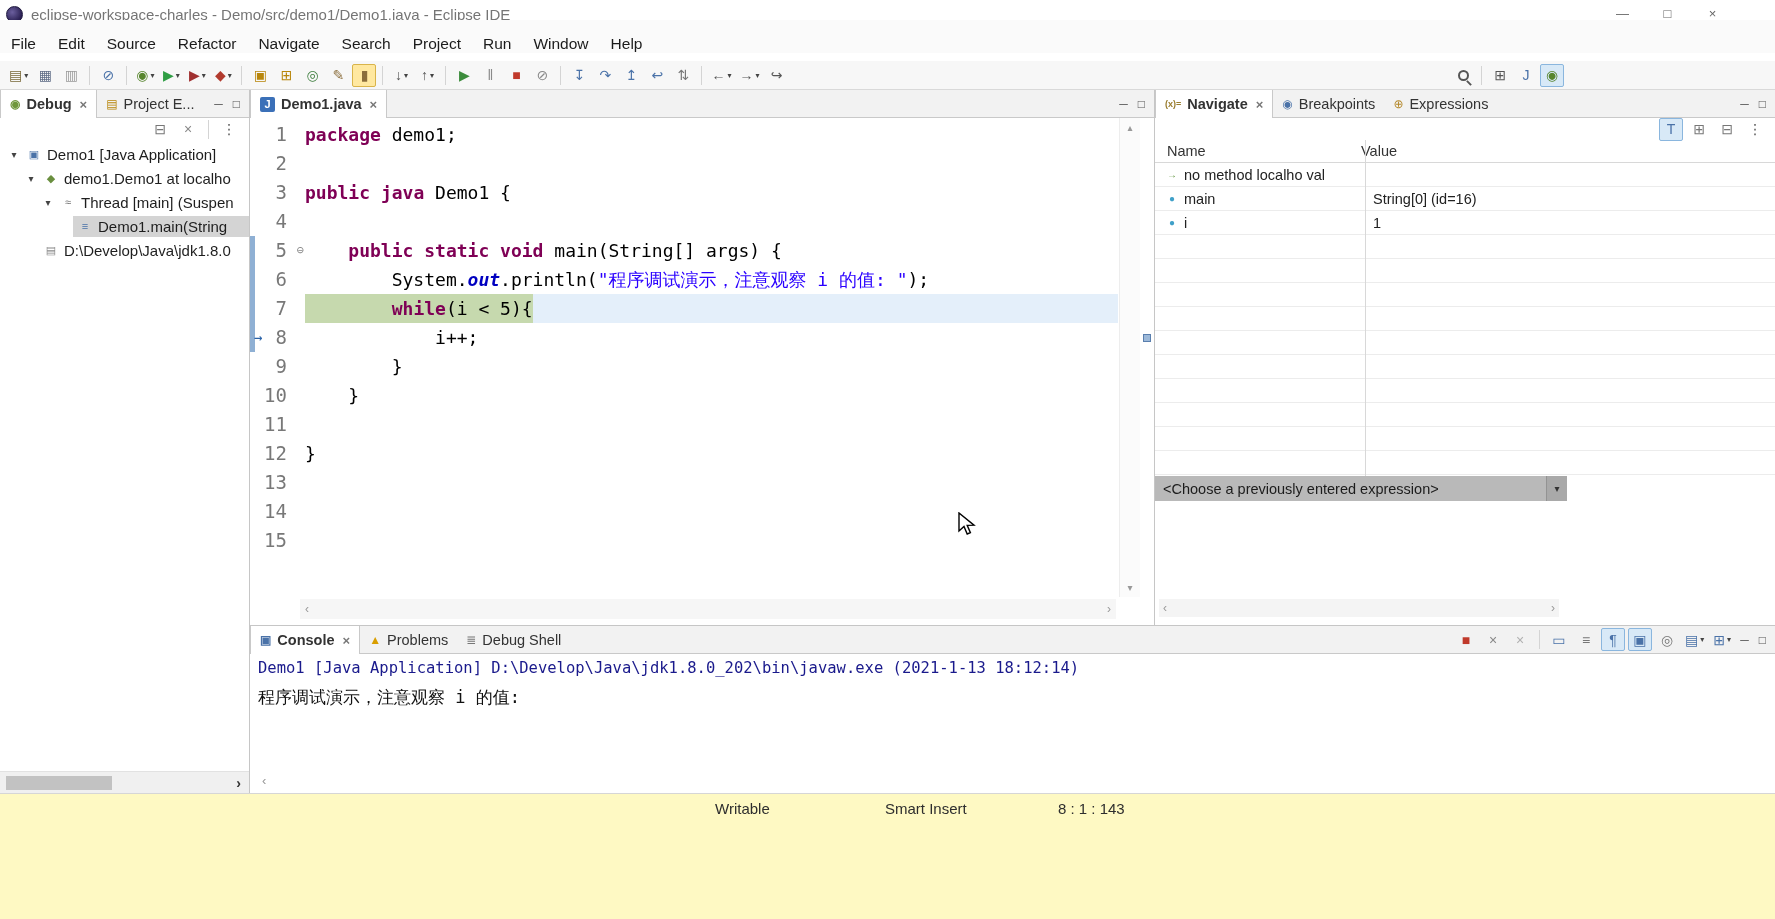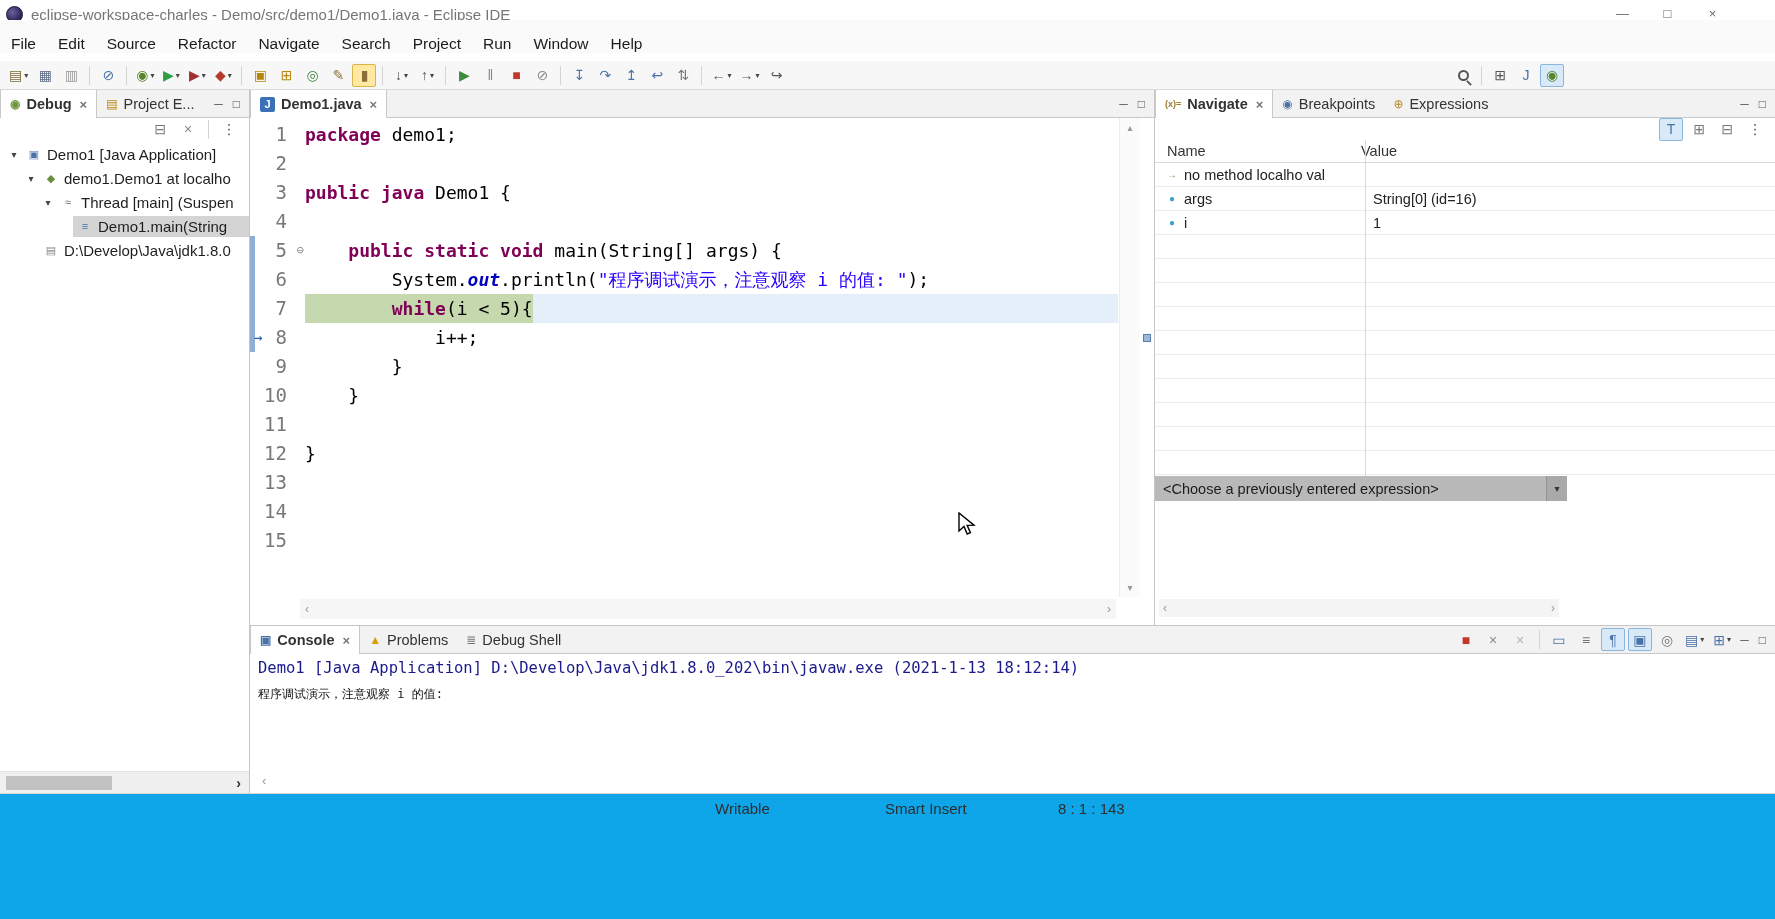--- a/index.html
+++ b/index.html
@@ -21,21 +21,21 @@
   .hlb{background:#d8e9f7;border-color:#8ab6de}
   .dd{font-size:8px;color:#444;margin-left:2px}
   .tsep{width:1px;height:19px;background:#d4d4d4;margin:0 4px}
   .mag{position:relative;width:11px;height:11px;border:2px solid #555;border-radius:50%;display:inline-block}
   .mag::after{content:"";position:absolute;width:2px;height:6px;background:#555;left:8px;top:8px;transform:rotate(-45deg)}
   .panel{position:absolute;background:#fff}
   .left-panel{left:0;top:90px;width:250px;height:703px;border-right:1px solid #c6c6c6}
   .editor-panel{left:250px;top:90px;width:905px;height:535px;border-right:1px solid #c6c6c6}
   .right-panel{left:1155px;top:90px;width:620px;height:535px}
   .console-panel{left:250px;top:625px;width:1525px;height:168px;border-top:1px solid #c6c6c6}
-  .statusbar{position:absolute;left:0;top:793px;width:1775px;height:126px;border-top:1px solid #d6d6d6;background:#0ea5e9}
+  .statusbar{position:absolute;left:0;top:793px;width:1775px;height:126px;border-top:1px solid #d6d6d6;background:#fef9c3}
   .tabbar{height:28px;background:#f2f2f2;border-bottom:1px solid #c9c9c9;display:flex;align-items:stretch;position:relative}
   .tabs-host{display:flex}
   .tab{display:flex;align-items:center;gap:6px;padding:0 9px;font-size:14.5px;color:#333;position:relative}
   .tab.sel{background:#fff;border-left:1px solid #c9c9c9;border-right:1px solid #c9c9c9;margin-bottom:-1px;font-weight:bold}
   .tabicon{font-size:12px}
   .tabicon.small{font-size:9px;font-weight:bold}
   .jicon{width:15px;height:15px;background:#3b70b8;color:#fff;font-size:11px;font-weight:bold;display:flex;align-items:center;justify-content:center;border-radius:2px}
   .tclose{font-size:13px;color:#777;margin-left:2px}
   .panel-ctrl{margin-left:auto;display:flex;align-items:center;gap:10px;padding-right:9px}
   .panel-ctrl.noauto{margin-left:0}
@@ -73,21 +73,21 @@
   .vrow{height:24px;display:flex;align-items:center;border-bottom:1px solid #ececec;font-size:14.5px;color:#222}
   .vr-name{width:210px;display:flex;align-items:center;gap:5px;padding-left:10px;overflow:hidden;white-space:nowrap;flex:none}
   .vr-icon{font-size:10px;width:14px;text-align:center;flex:none}
   .vr-value{padding-left:8px;white-space:nowrap;overflow:hidden}
   .vgrid{position:absolute;left:210px;top:50px;width:1px;height:336px;background:#d8d8d8}
   .expr-bar{position:absolute;left:0;top:386px;width:412px;height:25px;background:#b9b9b9;display:flex;align-items:center;font-size:14.5px;color:#1c1c1c;padding-left:8px}
   .expr-dd{margin-left:auto;width:21px;height:25px;background:#a9a9a9;border-left:1px solid #939393;display:flex;align-items:center;justify-content:center;font-size:10px;color:#333}
   .rscroll{position:absolute;left:4px;bottom:8px;width:400px;height:18px;background:#f4f4f4;display:flex;justify-content:space-between;align-items:center;padding:0 4px;color:#999;font-size:12px}
   .console-icons{margin-left:auto;display:flex;align-items:center;gap:3px;padding-right:6px}
   .console-title{position:absolute;left:8px;top:33px;font-family:"DejaVu Sans Mono",monospace;font-size:15.5px;color:#1a1a8c;white-space:nowrap}
-  .console-text{position:absolute;left:8px;top:60px;font-family:"DejaVu Sans Mono",monospace;font-size:12px;color:#111;white-space:nowrap}
+  .console-text{position:absolute;left:8px;top:60px;font-family:"DejaVu Sans Mono",monospace;font-size:17px;color:#111;white-space:nowrap}
   .console-left-arrow{position:absolute;left:12px;bottom:5px;color:#999;font-size:13px}
   .lscroll{position:absolute;left:0;bottom:0;width:100%;height:22px;background:#f0f0f0;border-top:1px solid #e2e2e2}
   .lthumb{position:absolute;left:6px;top:4px;width:106px;height:14px;background:#c2c2c2}
   .larrow{position:absolute;right:8px;top:0;line-height:22px;color:#333;font-size:14px;font-weight:bold}
   .st{position:absolute;top:6px;font-size:15px;color:#2e2e2e}
   .st-writable{left:715px}.st-insert{left:885px}.st-pos{left:1058px}
   .cursor{position:absolute;left:958px;top:512px;pointer-events:none}
 </style>
 </head>
 <body>
@@ -411,21 +411,21 @@
       <div class="vrow">
         <span class="vr-name">
           <span class="vr-icon" style="color: rgb(106, 154, 74);">→</span>
           <span>no method localho val</span>
         </span>
         <span class="vr-value"></span>
       </div>
       <div class="vrow">
         <span class="vr-name">
           <span class="vr-icon" style="color: rgb(63, 160, 200);">●</span>
-          <span>args</span>
+          <span>main</span>
         </span>
         <span class="vr-value">String[0] (id=16)</span>
       </div>
       <div class="vrow">
         <span class="vr-name">
           <span class="vr-icon" style="color: rgb(63, 160, 200);">●</span>
           <span>i</span>
         </span>
         <span class="vr-value">1</span>
       </div>

